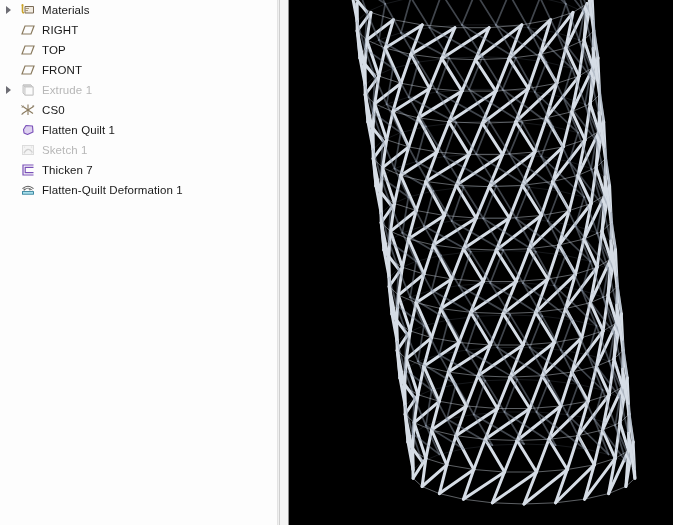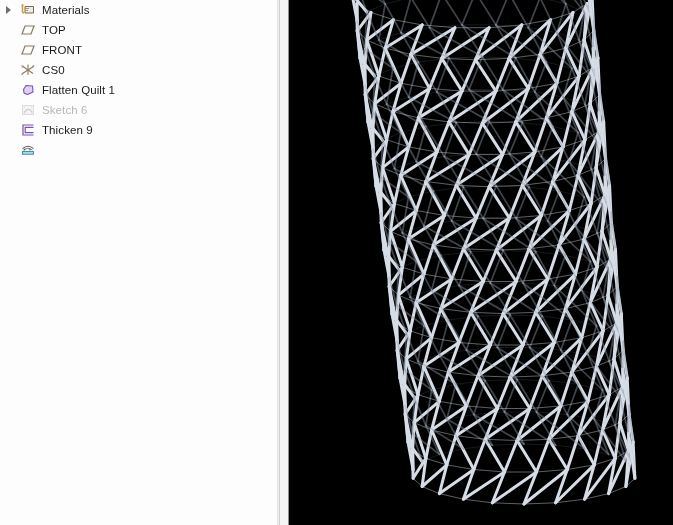--- a/index.html
+++ b/index.html
@@ -89,30 +89,52 @@
           </span>
           <span class="row-label">Materials</span>
         </li>
         <li class="tree-row">
           <span class="expander"></span>
           <span class="ticon">
             <svg width="16" height="16" viewBox="0 0 16 16">
               <path d="M5 4 L14 4 L11 12 L2 12 Z" fill="none" stroke="#8a7a5e" stroke-width="1.2"></path>
             </svg>
           </span>
+          <span class="row-label">RIGHT</span>
+        </li>
+        <li class="tree-row">
+          <span class="expander"></span>
+          <span class="ticon">
+            <svg width="16" height="16" viewBox="0 0 16 16">
+              <path d="M5 4 L14 4 L11 12 L2 12 Z" fill="none" stroke="#8a7a5e" stroke-width="1.2"></path>
+            </svg>
+          </span>
           <span class="row-label">TOP</span>
         </li>
         <li class="tree-row">
           <span class="expander"></span>
           <span class="ticon">
             <svg width="16" height="16" viewBox="0 0 16 16">
               <path d="M5 4 L14 4 L11 12 L2 12 Z" fill="none" stroke="#8a7a5e" stroke-width="1.2"></path>
             </svg>
           </span>
           <span class="row-label">FRONT</span>
+        </li>
+        <li class="tree-row dim">
+          <span class="expander">
+            <i></i>
+          </span>
+          <span class="ticon">
+            <svg width="16" height="16" viewBox="0 0 16 16">
+              <path d="M3 3 L11 3 L13 5 L13 13 L5 13 L3 11 Z" fill="#e8e8e8" stroke="#c2c2c2" stroke-width="1"></path>
+              <path d="M3 3 L11 3 L13 5 L5 5 Z" fill="#d8d8d8" stroke="#c2c2c2" stroke-width="1"></path>
+              <rect x="5" y="5" width="8" height="8" fill="#fbfbfb" stroke="#c8c8c8" stroke-width="1"></rect>
+            </svg>
+          </span>
+          <span class="row-label">Extrude 1</span>
         </li>
         <li class="tree-row">
           <span class="expander"></span>
           <span class="ticon">
             <svg width="16" height="16" viewBox="0 0 16 16">
               <path d="M8 2.5 L8 13" stroke="#8a7a5e" stroke-width="1.1"></path>
               <path d="M2.5 11.5 L13.5 4.5" stroke="#8a7a5e" stroke-width="1.1"></path>
               <path d="M3 4.5 L13 11.5" stroke="#8a7a5e" stroke-width="1.1"></path>
               <text x="1.2" y="4.6" font-size="4.4" fill="#6b5c43" font-family="Liberation Sans, sans-serif">y</text>
               <text x="1.2" y="12.6" font-size="4.4" fill="#6b5c43" font-family="Liberation Sans, sans-serif">z</text>
@@ -135,43 +157,44 @@
           <span class="ticon">
             <svg width="16" height="16" viewBox="0 0 16 16">
               <rect x="2.5" y="3.5" width="11" height="9" fill="#f4f4f4" stroke="#dcdcdc" stroke-width="1"></rect>
               <path d="M4 11 Q8 4 12.5 10.5" fill="none" stroke="#cfcfcf" stroke-width="1.3"></path>
               <circle cx="4.5" cy="5" r="0.6" fill="#d8d8d8"></circle>
               <circle cx="11.5" cy="5" r="0.6" fill="#d8d8d8"></circle>
               <circle cx="4.5" cy="11" r="0.6" fill="#d8d8d8"></circle>
               <circle cx="11.5" cy="11" r="0.6" fill="#d8d8d8"></circle>
             </svg>
           </span>
-          <span class="row-label">Sketch 6</span>
+          <span class="row-label">Sketch 1</span>
         </li>
         <li class="tree-row">
           <span class="expander"></span>
           <span class="ticon">
             <svg width="16" height="16" viewBox="0 0 16 16">
               <path d="M13.5 3 L3 3 L3 13 L13.5 13" fill="none" stroke="#7a50b8" stroke-width="1.2"></path>
               <path d="M13.5 5.4 L5.2 5.4 L5.2 10.6 L13.5 10.6" fill="none" stroke="#7a50b8" stroke-width="1.2"></path>
             </svg>
           </span>
-          <span class="row-label">Thicken 9</span>
+          <span class="row-label">Thicken 7</span>
         </li>
         <li class="tree-row">
           <span class="expander"></span>
           <span class="ticon">
             <svg width="16" height="16" viewBox="0 0 16 16">
               <path d="M2.5 6.6 Q8 1.8 13.5 6.6" fill="none" stroke="#5a5a5a" stroke-width="1.1"></path>
               <path d="M3.6 8.2 Q8 4.2 12.4 8.2" fill="none" stroke="#8a8a8a" stroke-width="1"></path>
               <text x="3.2" y="8.6" font-size="5" fill="#4a4a4a" font-family="Liberation Sans, sans-serif">+</text>
               <text x="8.6" y="8.6" font-size="5" fill="#4a4a4a" font-family="Liberation Sans, sans-serif">+</text>
               <rect x="2.5" y="9.6" width="11" height="2.6" fill="#aee3ef" stroke="#2f7f9a" stroke-width="0.9"></rect>
             </svg>
           </span>
+          <span class="row-label">Flatten-Quilt Deformation 1</span>
         </li>
       </ul>
   </div>
 
   <div id="tree-scrollbar">
     <div id="tree-scroll-thumb"></div>
   </div>
   <div id="panel-divider"></div>
 
   <div id="viewport">

